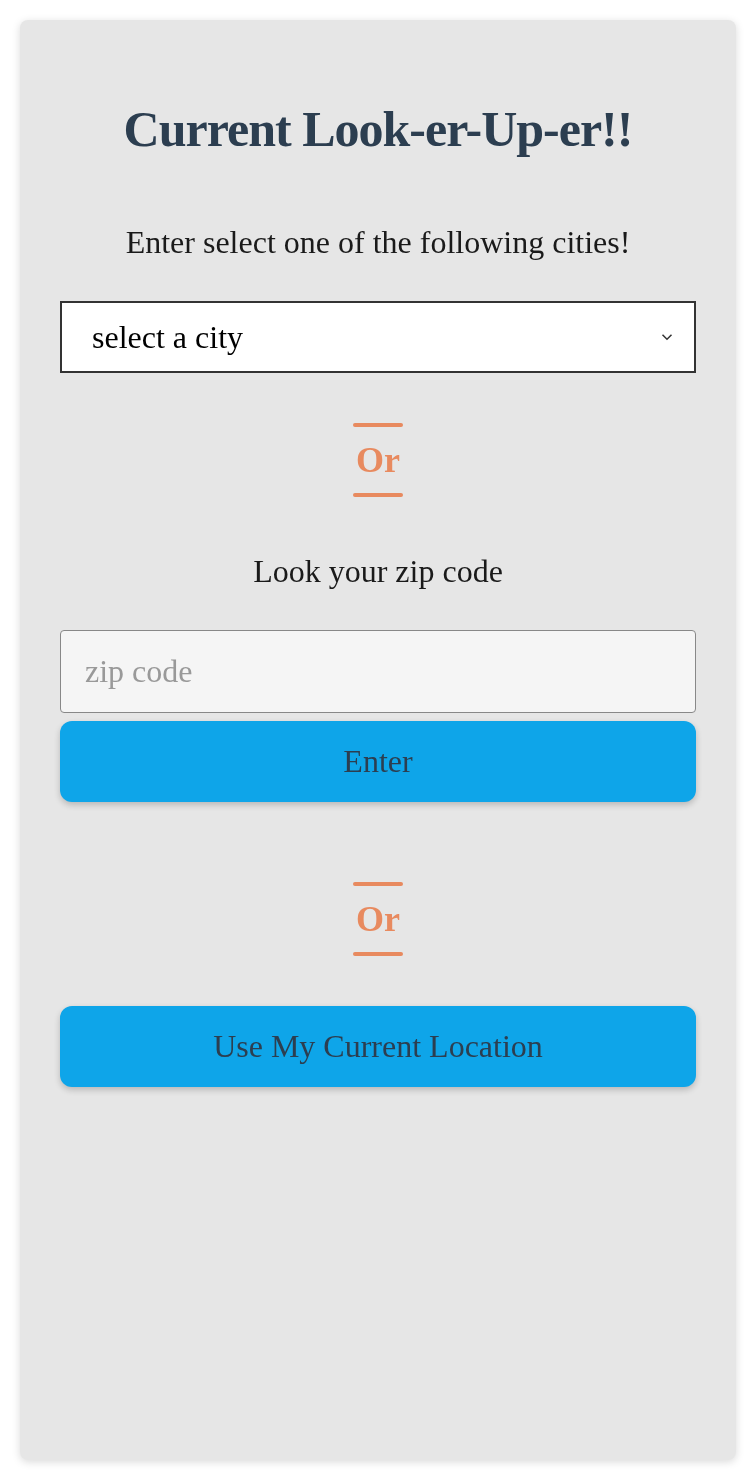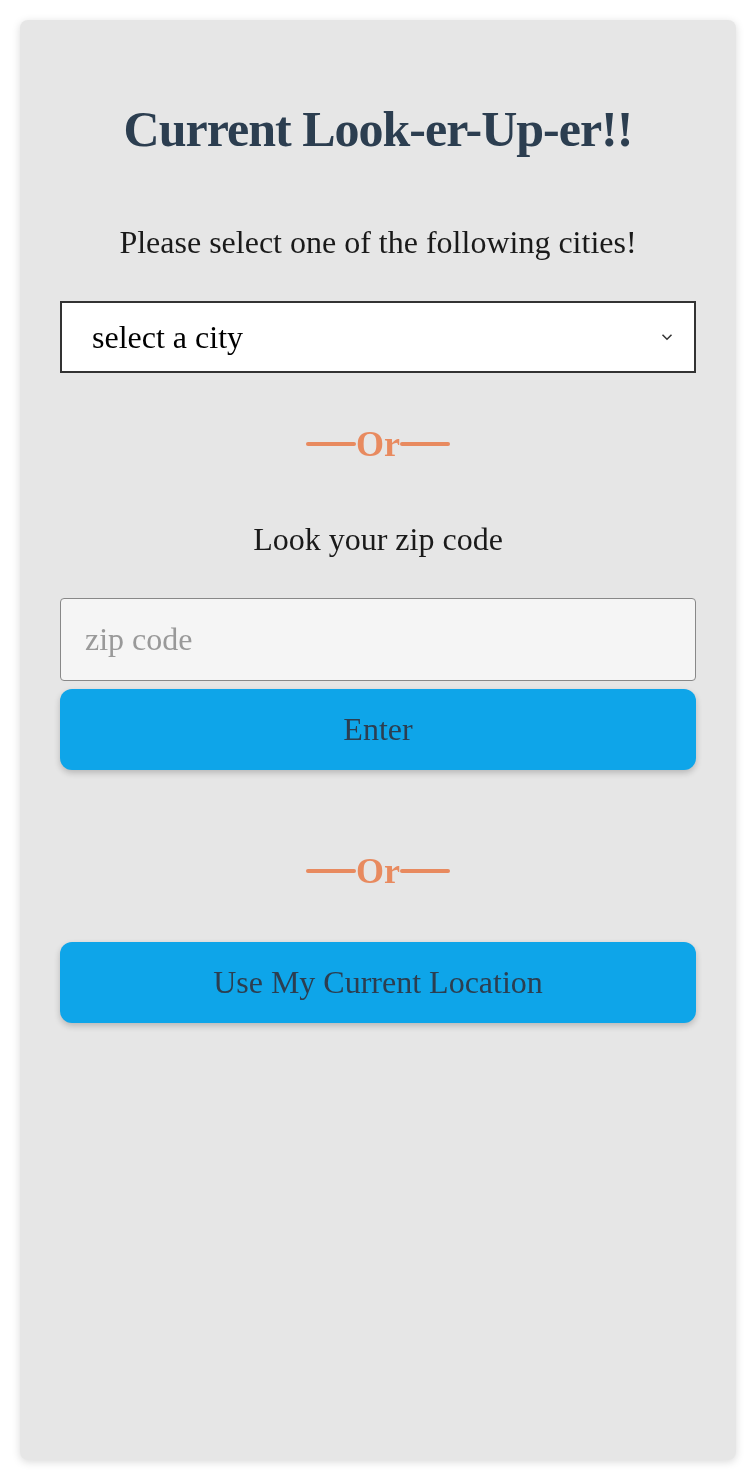--- a/index.html
+++ b/index.html
@@ -82,20 +82,22 @@
     
     .divider {
       font-size: 36px;
       font-weight: bold;
       color: #e88a5f;
       text-align: center;
       margin: 30px 0 50px 0;
       display: flex;
       align-items: center;
       justify-content: center;
+      gap: 12px;
+      flex-direction: column;
     }
     
     .divider .line {
       display: inline-block;
       width: 50px;
       height: 4px;
       background: #e88a5f;
       border-radius: 2px;
     }
     
@@ -129,21 +131,21 @@
       margin-bottom: 50px;
     }
   </style>
 </head>
 <body>
 
 <div class="card">
   
   <h1 class="title">Current Look-er-Up-er!!</h1>
   
-  <p class="prompt">Please select one of the following cities!</p>
+  <p class="prompt">Enter select one of the following cities!</p>
   
   <div class="select-wrapper">
     <select class="city-select">
       <option>select a city</option>
     </select>
     <span class="chevron-icon">
       <svg viewBox="0 0 24 24" fill="none" stroke="#333" stroke-width="2">
         <polyline points="6 9 12 15 18 9"></polyline>
       </svg>
     </span>

